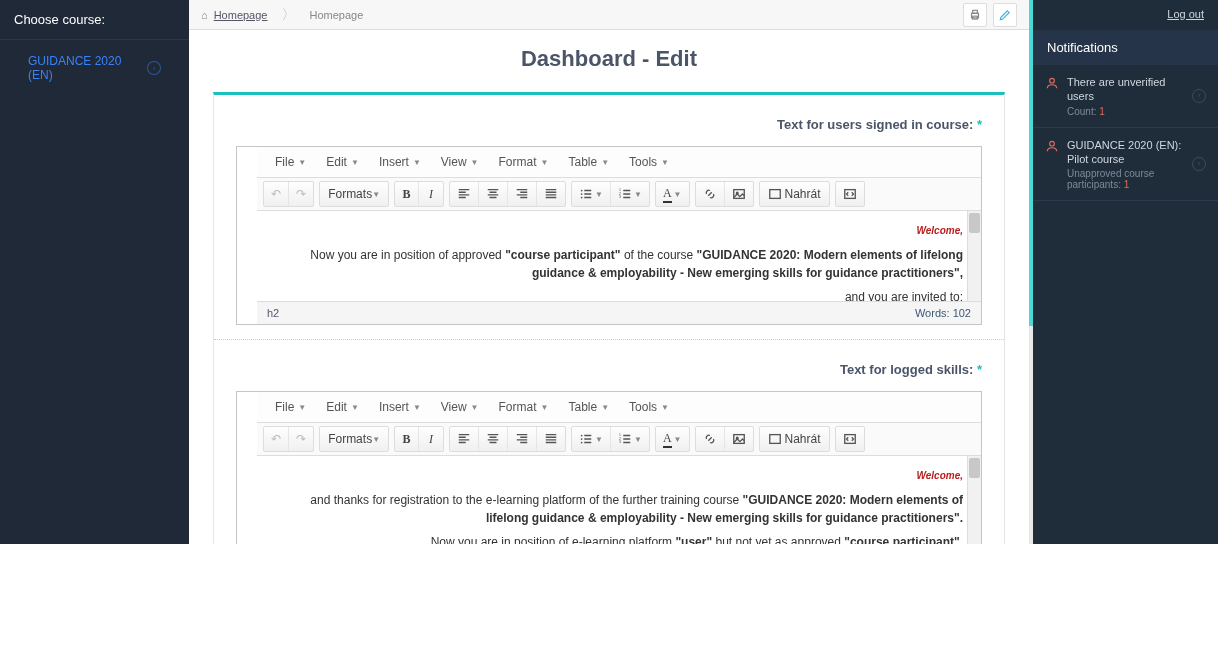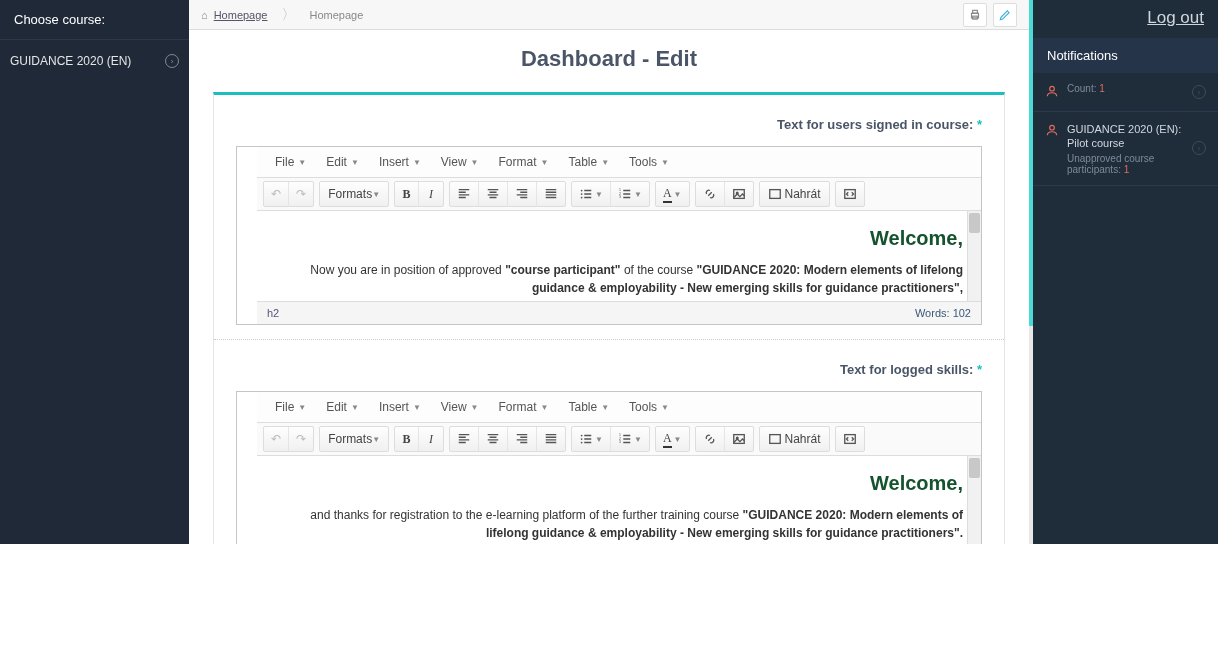--- a/index.html
+++ b/index.html
@@ -2,21 +2,21 @@
 <html><head>
 <meta charset="utf-8">
 <style>
 * { margin: 0; padding: 0; box-sizing: border-box; }
 body { font-family: Arial, sans-serif; font-size: 12px; color: #333; background: #fff; }
 .app { display: flex; width: 1218px; height: 544px; overflow: hidden; }
 
 
 .sidebar-left { width: 189px; background: #1f2937; color: #c4cad0; flex-shrink: 0; }
 .sidebar-left-header { padding: 12px 14px; font-size: 13px; color: #fff; border-bottom: 1px solid #2a3847; }
-.course-item { display: flex; align-items: center; justify-content: space-between; padding: 14px 10px; font-size: 12px; color: #e5e5e5; cursor: pointer; }
+.course-item { display: flex; align-items: center; justify-content: space-between; padding: 14px 28px; font-size: 12px; color: #3b82f6; cursor: pointer; }
 
 
 .main { flex: 1; display: flex; flex-direction: column; background: #fff; position: relative; }
 .breadcrumb-bar { display: flex; align-items: center; height: 30px; padding: 0 12px; border-bottom: 1px solid #ddd; background: #f7f7f7; justify-content: space-between; }
 .breadcrumb { display: flex; align-items: center; gap: 6px; font-size: 11px; }
 .bc-link { color: #556; text-decoration: underline; cursor: pointer; }
 .bc-sep { color: #bbb; margin: 0 8px; font-size: 14px; }
 .bc-current { color: #888; }
 .breadcrumb-actions { display: flex; gap: 6px; }
 .breadcrumb-actions .iconbtn { width: 24px; height: 24px; border: 1px solid #ddd; background: #fff; display: flex; align-items: center; justify-content: center; cursor: pointer; border-radius: 2px; }
@@ -36,39 +36,39 @@
 .caret-down { font-size: 8px; color: #888; }
 .tinymce-toolbar { display: flex; align-items: center; padding: 3px 6px; border-bottom: 1px solid #ddd; background: #fafafa; gap: 2px; flex-wrap: wrap; }
 .tb-group { display: flex; align-items: center; border: 1px solid #ddd; border-radius: 2px; background: linear-gradient(#fefefe,#f0f0f0); margin-right: 3px; }
 .tb-btn { padding: 4px 7px; font-size: 12px; color: #444; cursor: pointer; display: flex; align-items: center; justify-content: center; border-right: 1px solid #e5e5e5; min-width: 24px; height: 24px; }
 .tb-group .tb-btn:last-child { border-right: none; }
 .tb-btn.disabled { color: #bbb; cursor: default; }
 .tb-btn svg { width: 14px; height: 14px; }
 
 .editor-viewport { position: relative; }
 .editor-body { padding: 12px 18px 14px; font-size: 12px; color: #333; line-height: 1.5; height: 90px; overflow-y: auto; font-family: Verdana, Arial, sans-serif; }
-.editor-body h2 { font-size: 20px; font-weight: bold; margin-bottom: 8px; color: #14532d; }
+.editor-body h2 { font-size: 10px; font-weight: bold; margin-bottom: 8px; color: #b91c1c; font-style: italic; }
 .editor-body p { margin-bottom: 6px; }
 .scrollbar-fake { position: absolute; right: 0; top: 0; bottom: 0; width: 14px; background: #f1f1f1; border-left: 1px solid #ddd; }
 .scrollbar-thumb { position: absolute; right: 1px; top: 2px; width: 11px; height: 20px; background: #c8c8c8; border-radius: 2px; }
 
 .tinymce-status { display: flex; justify-content: space-between; padding: 5px 10px; font-size: 11px; color: #557; background: #f5f5f5; border-top: 1px solid #ddd; }
 .tinymce-status .words { color: #3b5878; font-weight: 500; }
 
 .form-actions { display: flex; justify-content: space-between; align-items: center; padding: 20px 22px 24px; }
 .throw-away { display: flex; align-items: center; gap: 6px; color: #7a8591; font-size: 11px; text-decoration: underline; cursor: pointer; letter-spacing: 0.5px; font-weight: 600; }
 .save-btn { background: #28c3c9; color: #fff; border: none; padding: 14px 30px; font-size: 12px; font-weight: 600; letter-spacing: 1px; cursor: pointer; display: flex; align-items: center; gap: 8px; }
 
 
 .right-accent { width: 4px; background: linear-gradient(#4dd8d8 60%, #e8e8e8 60%); flex-shrink: 0; }
 
 
 .sidebar-right { width: 185px; background: #1f2c3a; color: #c4cad0; flex-shrink: 0; font-size: 11px; }
 .user-header { padding: 10px 14px; color: #eef; font-size: 12px; }
-.logout { display: block; text-align: right; padding: 8px 14px 10px; color: #cfd6de; text-decoration: underline; font-size: 17px; cursor: pointer; }
+.logout { display: block; text-align: right; padding: 8px 14px 10px; color: #cfd6de; text-decoration: underline; font-size: 11px; cursor: pointer; }
 .notifications-header { padding: 10px 14px; background: #253449; color: #fff; font-size: 13px; }
 .notif-item { position: relative; display: flex; gap: 8px; padding: 10px 12px; border-bottom: 1px solid #2a3a4e; cursor: pointer; }
 .notif-icon { color: #e06b5e; font-size: 14px; flex-shrink: 0; margin-top: 1px; }
 .notif-text { flex: 1; }
 .notif-title { color: #d0d7e0; margin-bottom: 2px; line-height: 1.3; }
 .notif-sub { color: #7e8a98; font-size: 10px; }
 .notif-count { color: #e06b5e; }
 .notif-chevron { color: #5a6b7f; align-self: center; font-size: 10px; }
 
 .chev-circle { width: 14px; height: 14px; border: 1px solid currentColor; border-radius: 50%; display: flex; align-items: center; justify-content: center; font-size: 8px; opacity: 0.5; }
@@ -442,20 +442,21 @@
     <div class="notifications-header">Notifications</div>
 
     <div class="notif-item">
       <div class="notif-icon">
         <svg width="14" height="14" viewBox="0 0 24 24" fill="none" stroke="currentColor" stroke-width="2">
             <circle cx="12" cy="8" r="4"></circle>
             <path d="M4 21c0-4 4-6 8-6s8 2 8 6"></path>
           </svg>
       </div>
       <div class="notif-text">
+        <div class="notif-title">There are unverified users</div>
         <div class="notif-sub"><span>Count: </span><span class="notif-count">1</span></div>
       </div>
       <div class="notif-chevron">
           <span class="chev-circle">›</span>
         </div>
     </div>
 
     <div class="notif-item">
       <div class="notif-icon">
         <svg width="14" height="14" viewBox="0 0 24 24" fill="none" stroke="currentColor" stroke-width="2">

